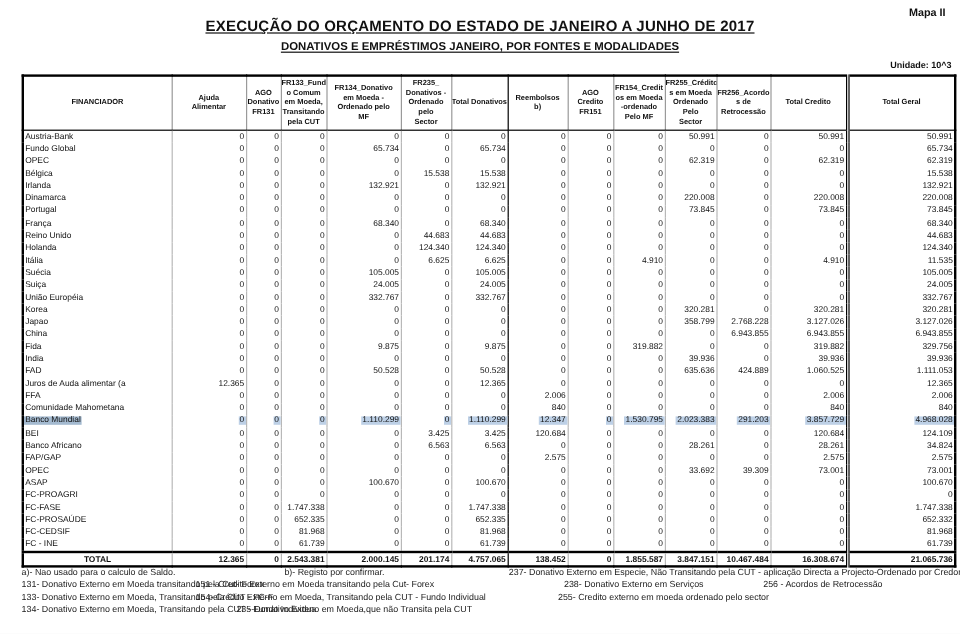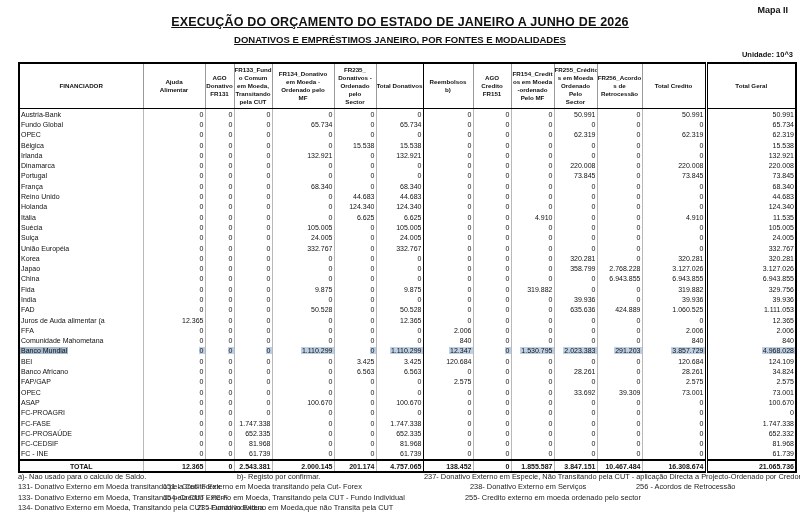--- a/index.html
+++ b/index.html
@@ -38,21 +38,21 @@
 
   .footnotes{position:absolute;left:0;top:472px;width:664px;}
   .fn-line{position:relative;height:10.4px;}
   .fn-seg{position:absolute;top:0;font-size:7.4px;white-space:nowrap;color:#222;}
 </style>
 </head>
 <body>
 
 <div class="page">
   <div class="map-label">Mapa II</div>
-  <div class="title">EXECUÇÃO DO ORÇAMENTO DO ESTADO DE JANEIRO A JUNHO DE 2026</div>
+  <div class="title">EXECUÇÃO DO ORÇAMENTO DO ESTADO DE JANEIRO A JUNHO DE 2017</div>
   <div class="subtitle">DONATIVOS E EMPRÉSTIMOS JANEIRO, POR FONTES E MODALIDADES</div>
   <div class="unit">Unidade: 10^3</div>
 
   <table class="report">
     <colgroup id="cols">
         <col style="width: 124px;">
         <col style="width: 62px;">
         <col style="width: 29px;">
         <col style="width: 38px;">
         <col style="width: 62px;">

